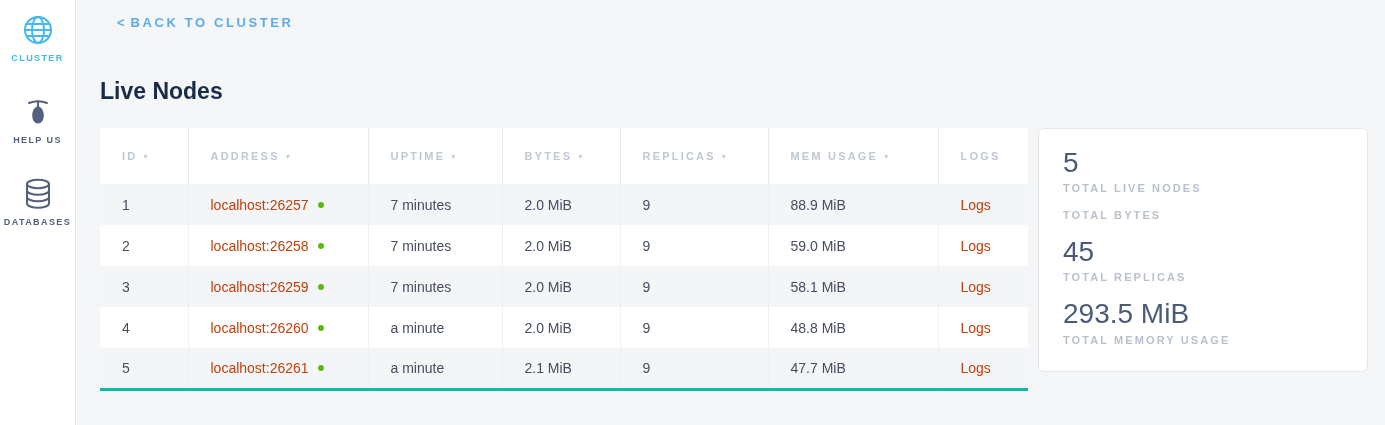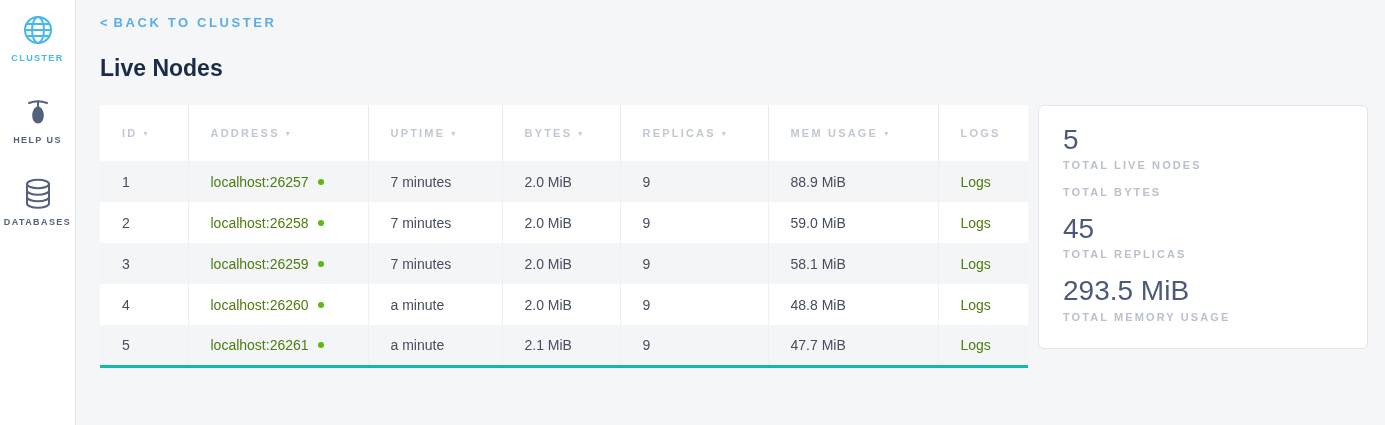--- a/index.html
+++ b/index.html
@@ -48,24 +48,25 @@
     padding: 13px 0 0 24px;
   }
   .back-link {
     display: inline-block;
     font-size: 13px;
     font-weight: 700;
     letter-spacing: 2.6px;
     color: #5cacea;
     text-decoration: none;
     cursor: pointer;
+    margin-left: 17px;
   }
   .back-link .chev { margin-right: 6px; letter-spacing: 0; }
   .page-title {
-    margin-top: 24px;
+    margin-top: 47px;
     font-size: 23px;
     font-weight: 700;
     color: #1a2b49;
   }
 
   .content-row {
     margin-top: 23px;
     display: flex;
     align-items: flex-start;
   }
@@ -105,21 +106,21 @@
   table.nodes tbody tr:nth-child(odd) td { background: #f3f5f7; }
   table.nodes tbody tr:nth-child(even) td { background: #ffffff; }
 
   .sort-arrow {
     font-size: 8px;
     color: #c6cdd7;
     margin-left: 6px;
     vertical-align: 1px;
   }
   a.cell-link {
-    color: #4d7c0f;
+    color: #c2410c;
     text-decoration: none;
     cursor: pointer;
   }
   .live-dot {
     display: inline-block;
     width: 6px;
     height: 6px;
     border-radius: 50%;
     background: #5cb812;
     margin-left: 9px;

